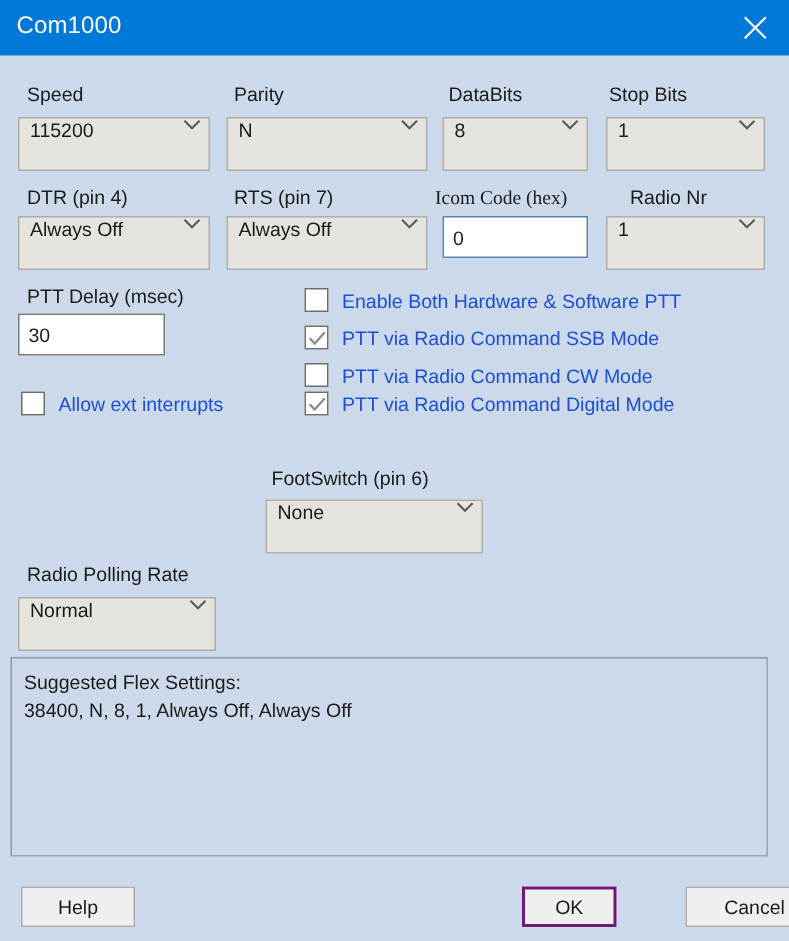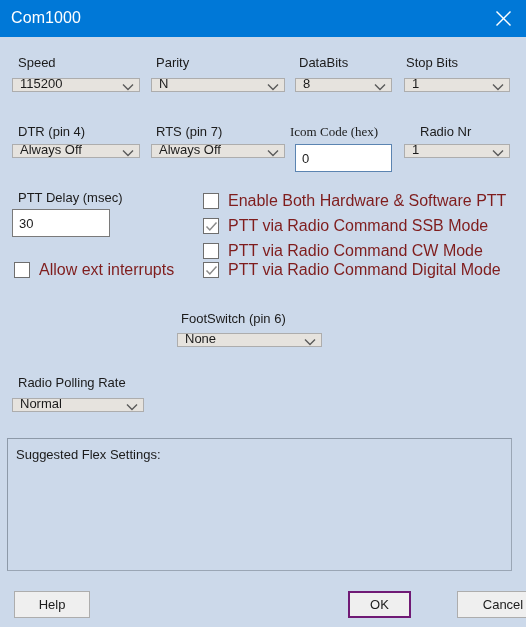--- a/index.html
+++ b/index.html
@@ -60,23 +60,23 @@
     white-space: nowrap;
     line-height: 15px;
   }
 
   
   .combo {
     position: absolute;
     box-sizing: border-box;
     background: #e6e3de;
     border: 1px solid #adadad;
-    height: 14px;
-    display: flex;
-    align-items: flex-end;
+    height: 36px;
+    display: flex;
+    align-items: flex-start;
     cursor: default;
   }
   .combo .val {
     font-size: 13px;
     color: #1b1b1b;
     padding-left: 7px;
     white-space: nowrap;
     flex: 1 1 auto;
     overflow: hidden;
   }
@@ -125,22 +125,22 @@
     flex: 0 0 16px;
     position: relative;
   }
   .cbbox svg {
     position: absolute;
     left: 1px;
     top: 1px;
     display: block;
   }
   .cblabel {
-    font-size: 16px;
-    color: #7f1d1d;
+    font-size: 13px;
+    color: #1d4ed8;
     margin-left: 9px;
     white-space: nowrap;
     text-align: center;
   }
 
   
   .panel {
     position: absolute;
     box-sizing: border-box;
     background: #ccd9ea;
@@ -316,19 +316,20 @@
     <span class="val">Normal</span>
     <span class="arrow">
       <svg width="12" height="8" viewBox="0 0 12 8">
           <polyline points="1,1.5 6,6.5 11,1.5" fill="none" stroke="#5a5a5a" stroke-width="1.4"></polyline>
         </svg>
     </span>
   </div>
 
   <div class="panel" style="left:7px; top:438px; width:505px; height:133px;">
     <div class="line line1">Suggested Flex Settings:</div>
+    <div class="line line2">38400, N, 8, 1, Always Off, Always Off</div>
   </div>
 
   <div class="btn" style="left:14px; top:591px; width:76px;">Help</div>
   <div class="btn default" style="left:348px; top:591px; width:63px;">OK</div>
   <div class="btn" style="left:433px; top:591px; width:92px;margin-left:24px;">Cancel</div>
 
 </div>
 
 </body></html>

